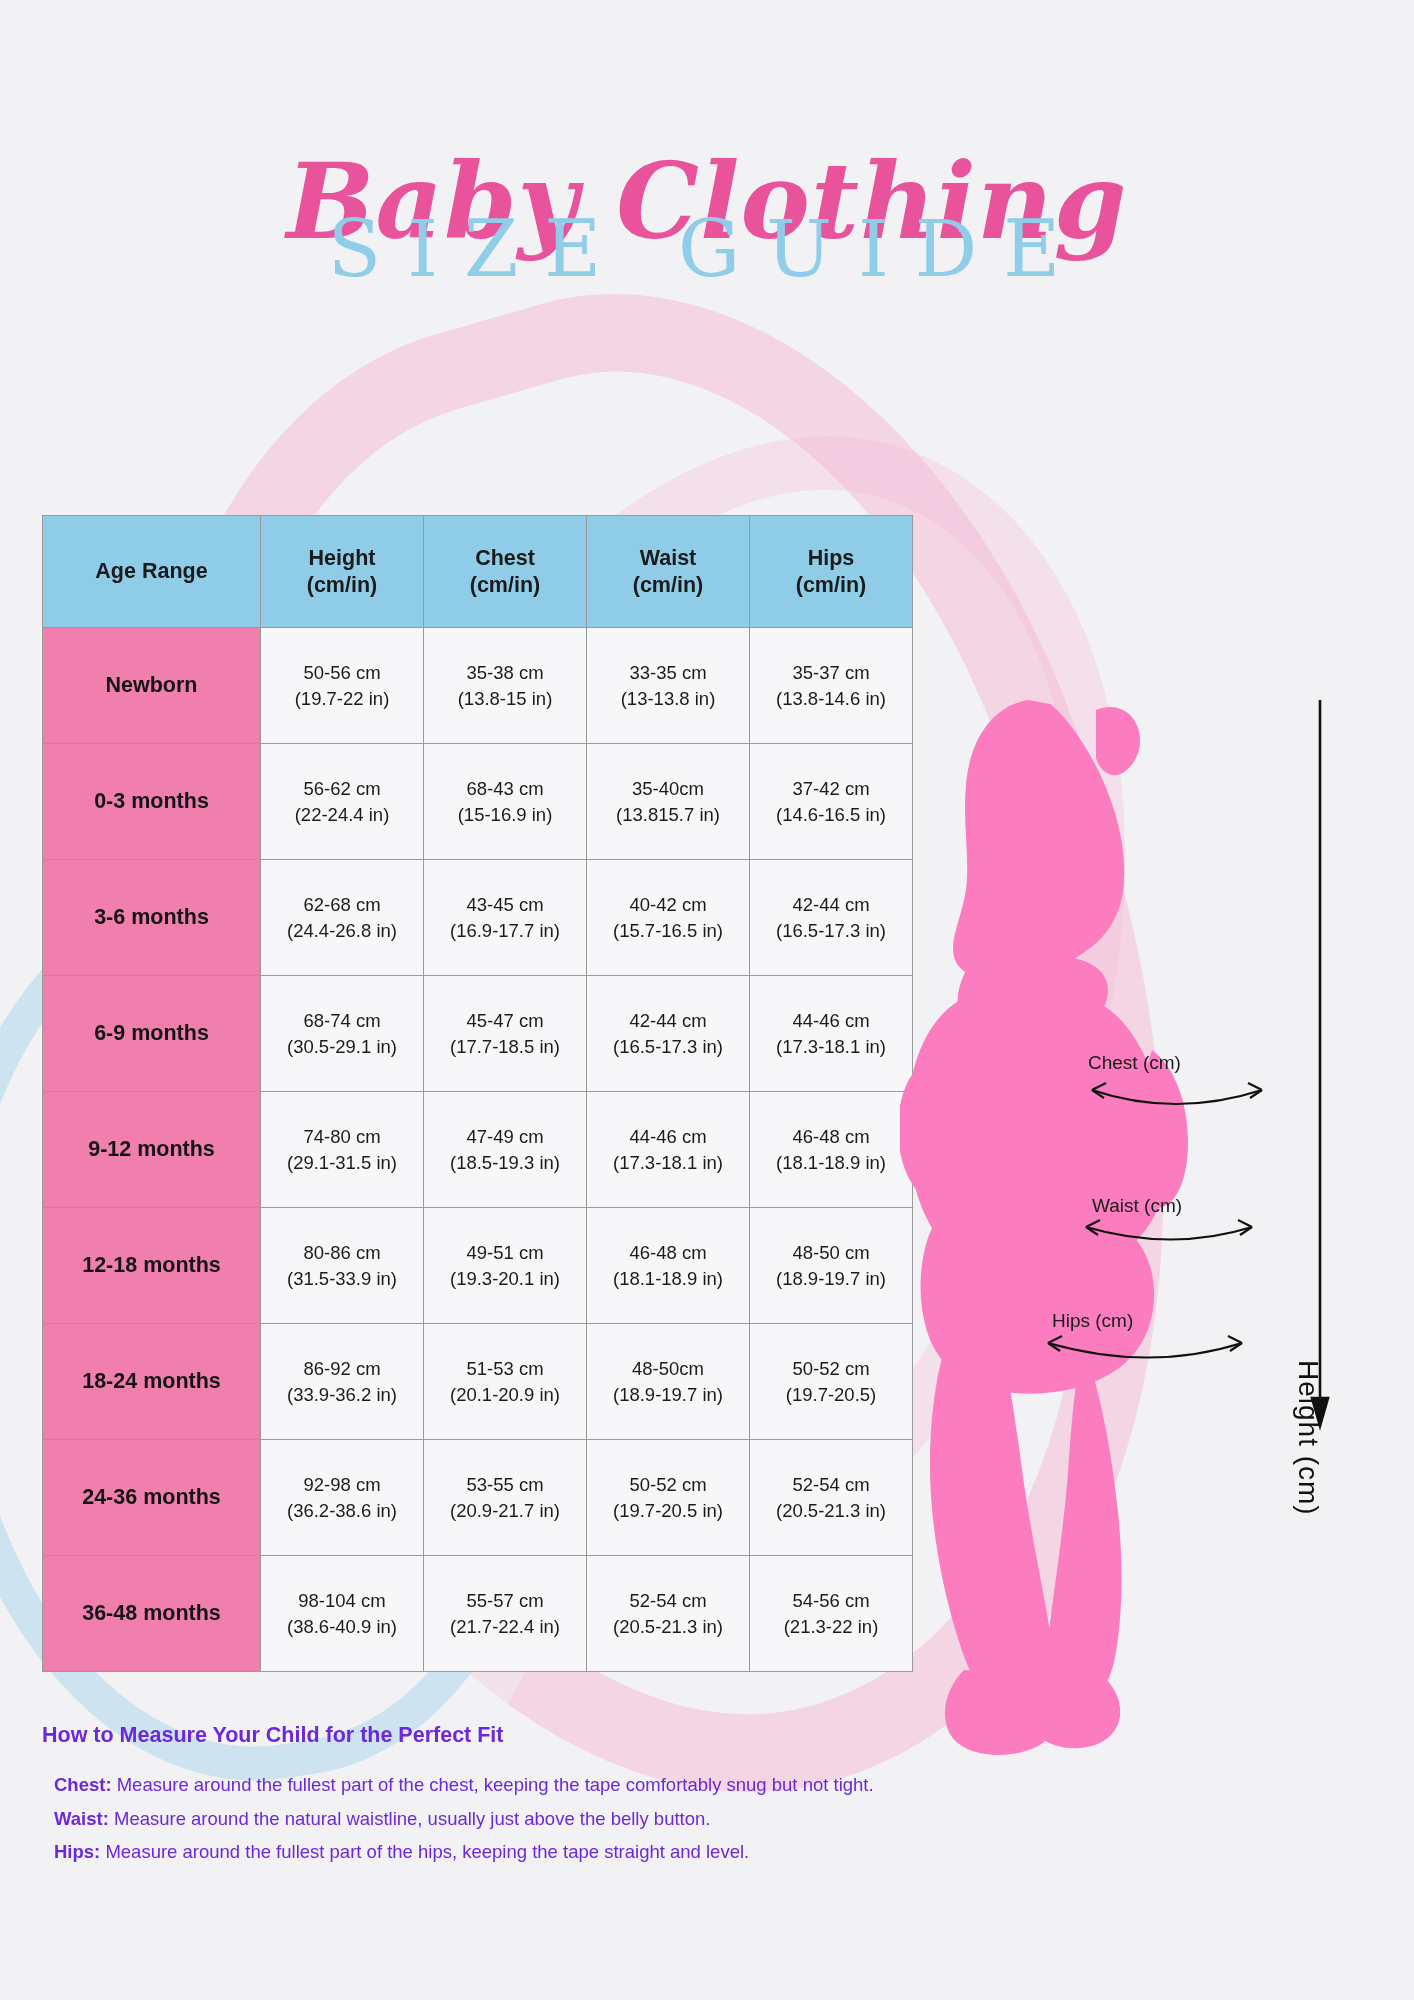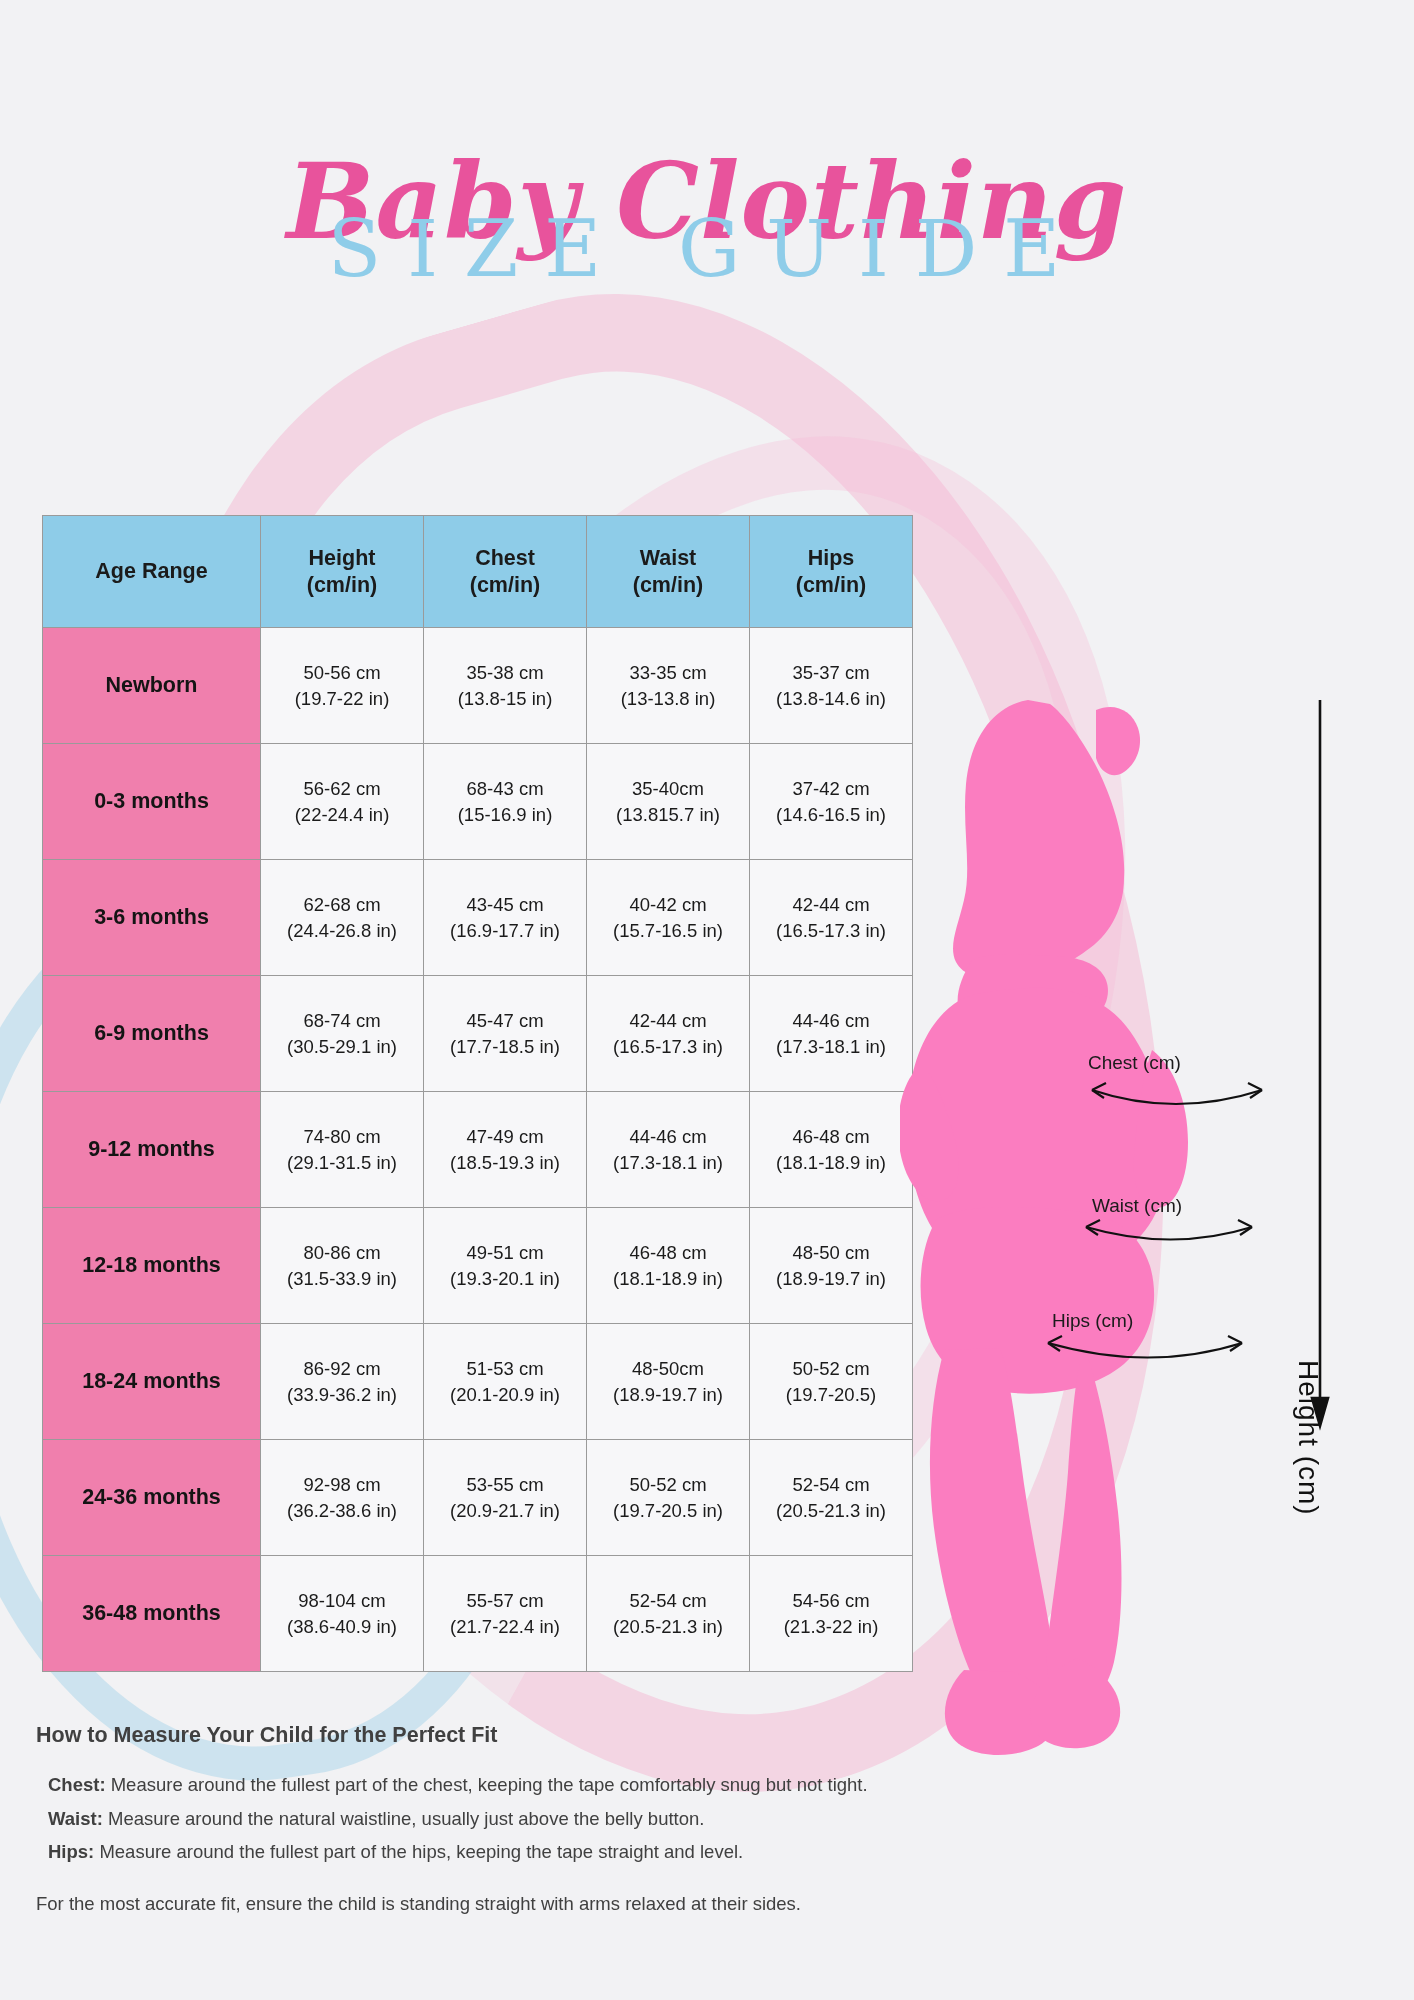--- a/index.html
+++ b/index.html
@@ -117,24 +117,24 @@
     text-align: center;
     line-height: 1.38;
     height: 116px;
     padding: 6px 4px;
   }
   tbody td span { display: block; }
 
   
   .notes {
     position: absolute;
-    left: 36px;
+    left: 42px;
     top: 1723px;
     width: 940px;
-    color: #404040;
+    color: #6d28d9;
   }
   .notes h3 {
     margin: 0 0 22px 0;
     font-size: 21.5px;
     font-weight: bold;
   }
   .notes p { margin: 0 0 22px 0; font-size: 18.5px; line-height: 1.45; }
   .notes .measure-line { margin: 0 0 4px 12px; font-size: 18.5px; line-height: 1.6; }
   .notes .measure-line b { font-weight: bold; }
   .notes .closing { margin-top: 24px; }
@@ -404,21 +404,20 @@
   <p class="measure-line">
     <b>Chest:</b><span> Measure around the fullest part of the chest, keeping the tape comfortably snug but not tight.</span>
   </p>
   <p class="measure-line">
     <b>Waist:</b><span> Measure around the natural waistline, usually just above the belly button.</span>
   </p>
   <p class="measure-line">
     <b>Hips:</b><span> Measure around the fullest part of the hips, keeping the tape straight and level.</span>
   </p>
 
-  <p class="closing">For the most accurate fit, ensure the child is standing straight with arms relaxed at their sides.</p>
 </div>
 
 <div class="illus">
 
   <svg class="baby-svg" width="470" height="1100" viewBox="0 0 470 1100">
     <g fill="#FB7DC0">
 
       <path d="M128,0 C92,6 70,40 66,84 C62,128 72,168 64,200 C58,226 48,246 56,262
                C64,278 92,284 118,280 C146,276 172,262 190,248 C212,232 224,206 224,178
                C226,142 214,104 200,74 C186,44 164,14 150,4 Z"></path>

